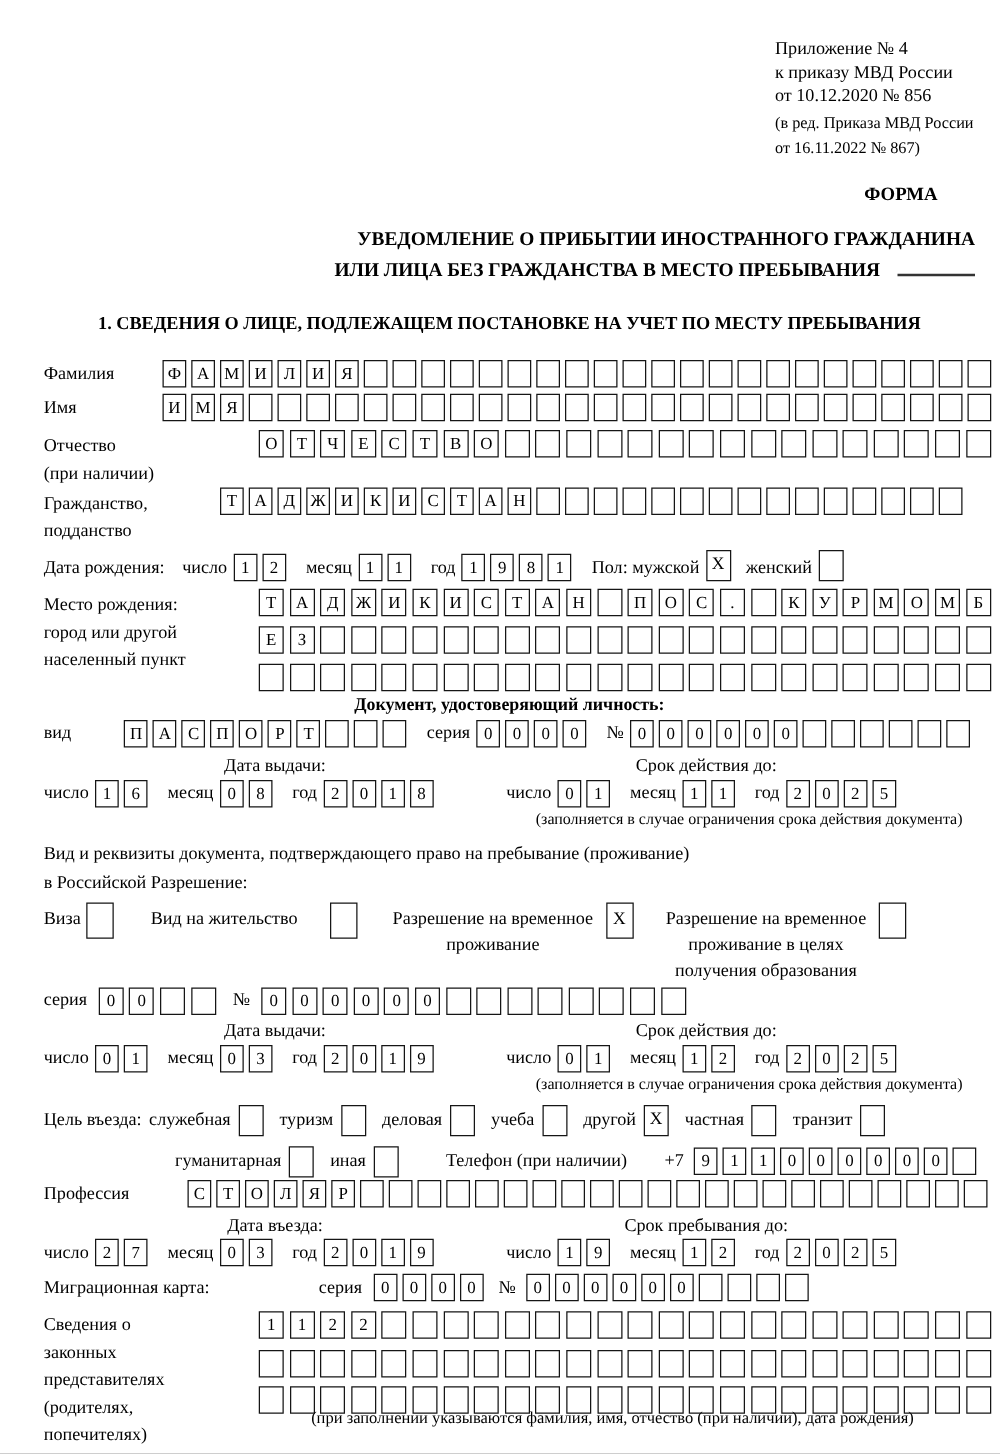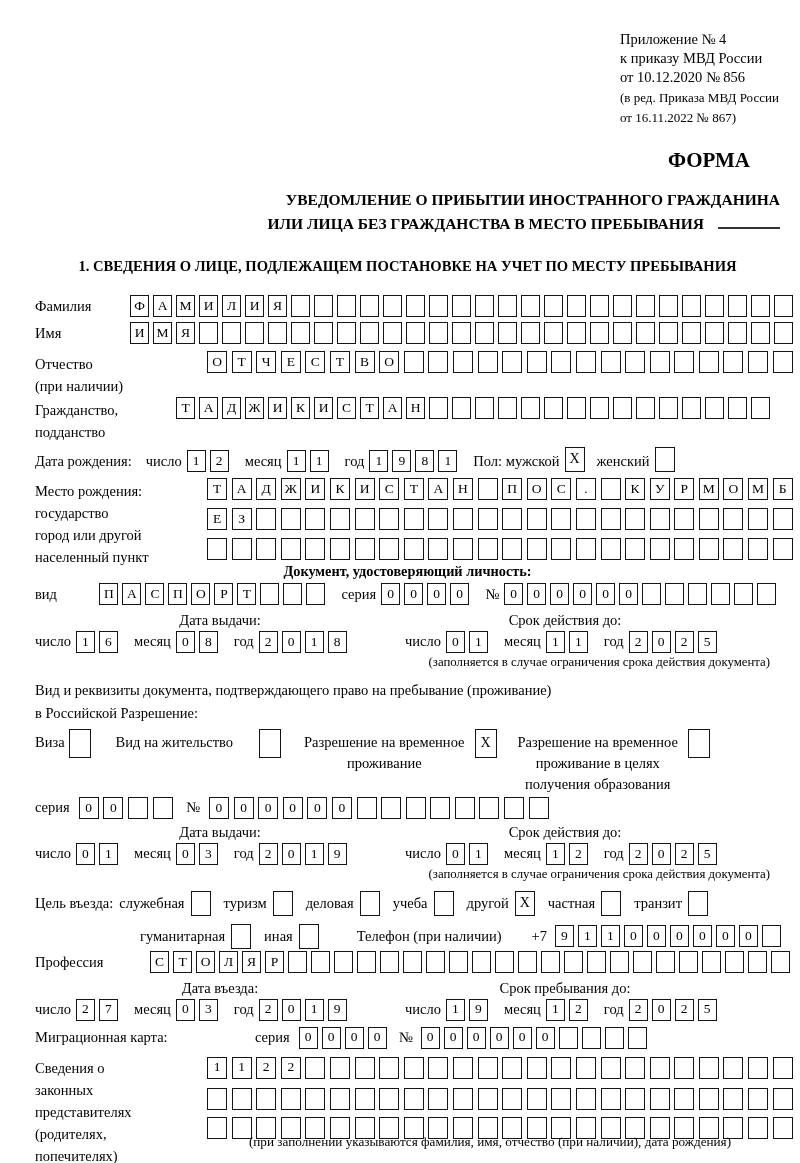--- a/index.html
+++ b/index.html
@@ -4,21 +4,21 @@
 <style>
   html,body{margin:0;padding:0;background:#888;}
   .page{
     position:relative;width:800px;height:1163px;margin:0 auto;background:#fff;
     font-family:"Liberation Serif","DejaVu Serif",serif;color:#000;
     font-size:14.5px;line-height:1.35;overflow:hidden;box-sizing:border-box;
     padding:30px 20px 0 35px;
   }
   .ref{margin-left:585px;line-height:19px;}
   .ref .amend{font-size:13px;line-height:17.5px;margin-top:2px;}
-  .form-label{text-align:right;margin:20px 30px 0 0;font-weight:bold;font-size:21px;}
+  .form-label{text-align:right;margin:20px 30px 0 0;font-weight:bold;font-size:15px;}
   .title{text-align:right;font-weight:bold;font-size:15.5px;line-height:23px;margin-top:14px;}
   .blank{display:inline-block;width:62px;height:16px;border-bottom:2px solid #333;margin-left:14px;}
   .sec-heading{text-align:center;font-weight:bold;font-size:14.6px;margin-top:22px;}
   .row{display:flex;align-items:flex-start;}
   .flabel{flex:0 0 auto;padding-top:2px;}
   .w95{width:95px;} .w172{width:172px;} .w141{width:141px;} .w115{width:115px;} .w220{width:220px;}
   .lbl2{line-height:22px;padding-top:2px;}
   .cells{display:inline-flex;flex-wrap:nowrap;}
   .cell{
     box-sizing:border-box;flex:0 0 19px;width:19px;height:22px;border:1.8px solid #151515;
@@ -38,21 +38,21 @@
   .ml{margin-left:12px;}
   .cellrows .cells{margin-bottom:8px;}
   .doc-heading{text-align:center;font-weight:bold;font-size:14.3px;margin-top:-6px;}
   .half-left{width:370px;text-align:center;}
   .half-right{flex:1;text-align:center;padding-right:55px;}
   .dates-row{display:flex;align-items:center;}
   .dates-left{width:370px;display:flex;align-items:center;}
   .note{text-align:right;font-size:12.8px;margin-top:1px;padding-right:10px;}
   .para{margin-top:8px;line-height:23px;}
   .opts{margin-top:4px;}
-  .opt{display:flex;align-items:flex-start;margin-right:15px;}
+  .opt{display:flex;align-items:flex-start;margin-right:20px;}
   .olabel{margin-right:9px;padding-top:4px;white-space:nowrap;}
   .opt-text{text-align:center;margin-right:10px;line-height:21px;padding-top:3px;}
   .purpose-row{display:flex;align-items:center;margin-top:8px;}
   .plabel{white-space:nowrap;}
   .olabel2{white-space:nowrap;margin:0 6px 0 13px;}
   .reps-note{margin-left:150px;text-align:center;font-size:13.2px;margin-top:-34px;width:610px;}
 </style>
 </head>
 <body>
 
@@ -236,21 +236,20 @@
       </span>
     <span class="dlabel ml">Пол: мужской</span>
     <span class="box">X</span>
     <span class="dlabel ml">женский</span>
     <span class="box"></span>
   </div>
 
   <div class="row mt6">
     <div class="flabel w172 lbl2">
       <div>Место рождения:</div>
-      <div>государство</div>
       <div>город или другой</div>
       <div>населенный пункт</div>
     </div>
     <div class="cellrows">
       <div class="cells wide">
           <span class="cell">Т</span>
           <span class="cell">А</span>
           <span class="cell">Д</span>
           <span class="cell">Ж</span>
           <span class="cell">И</span>

